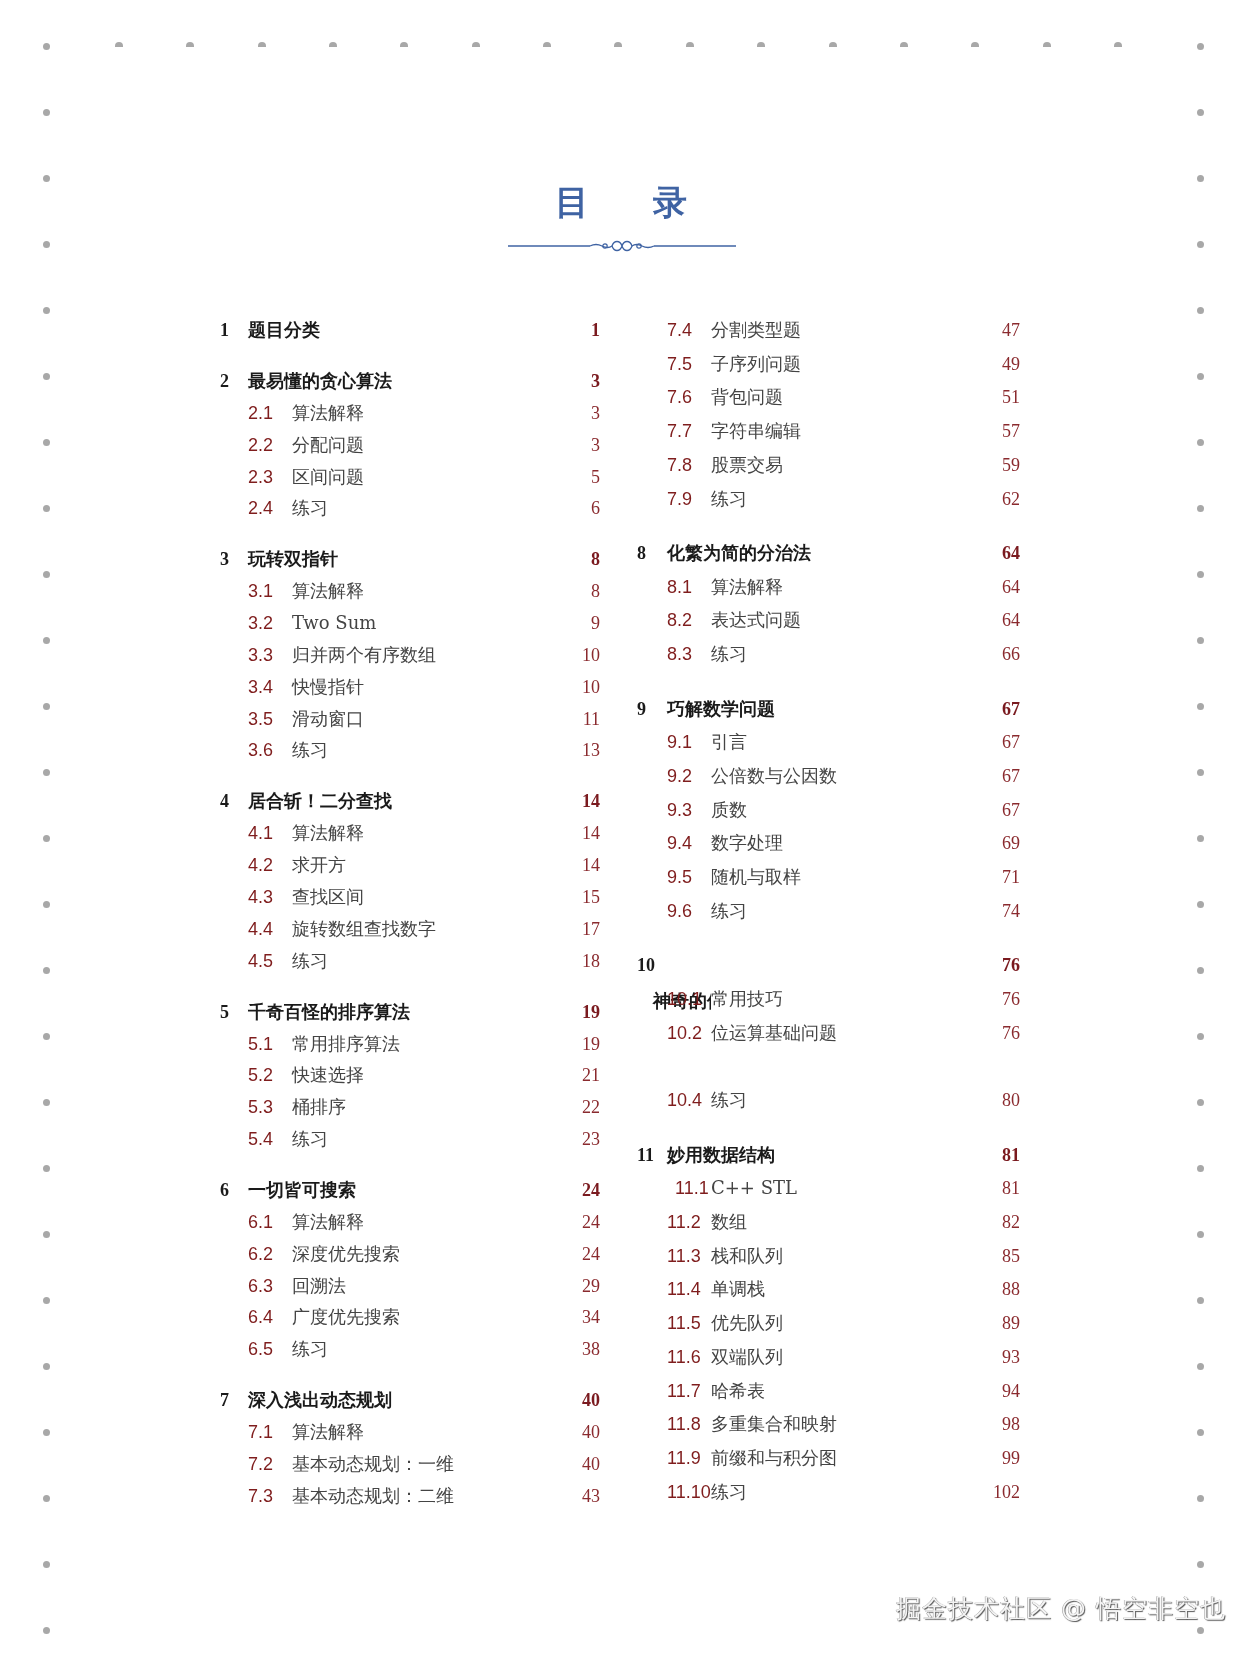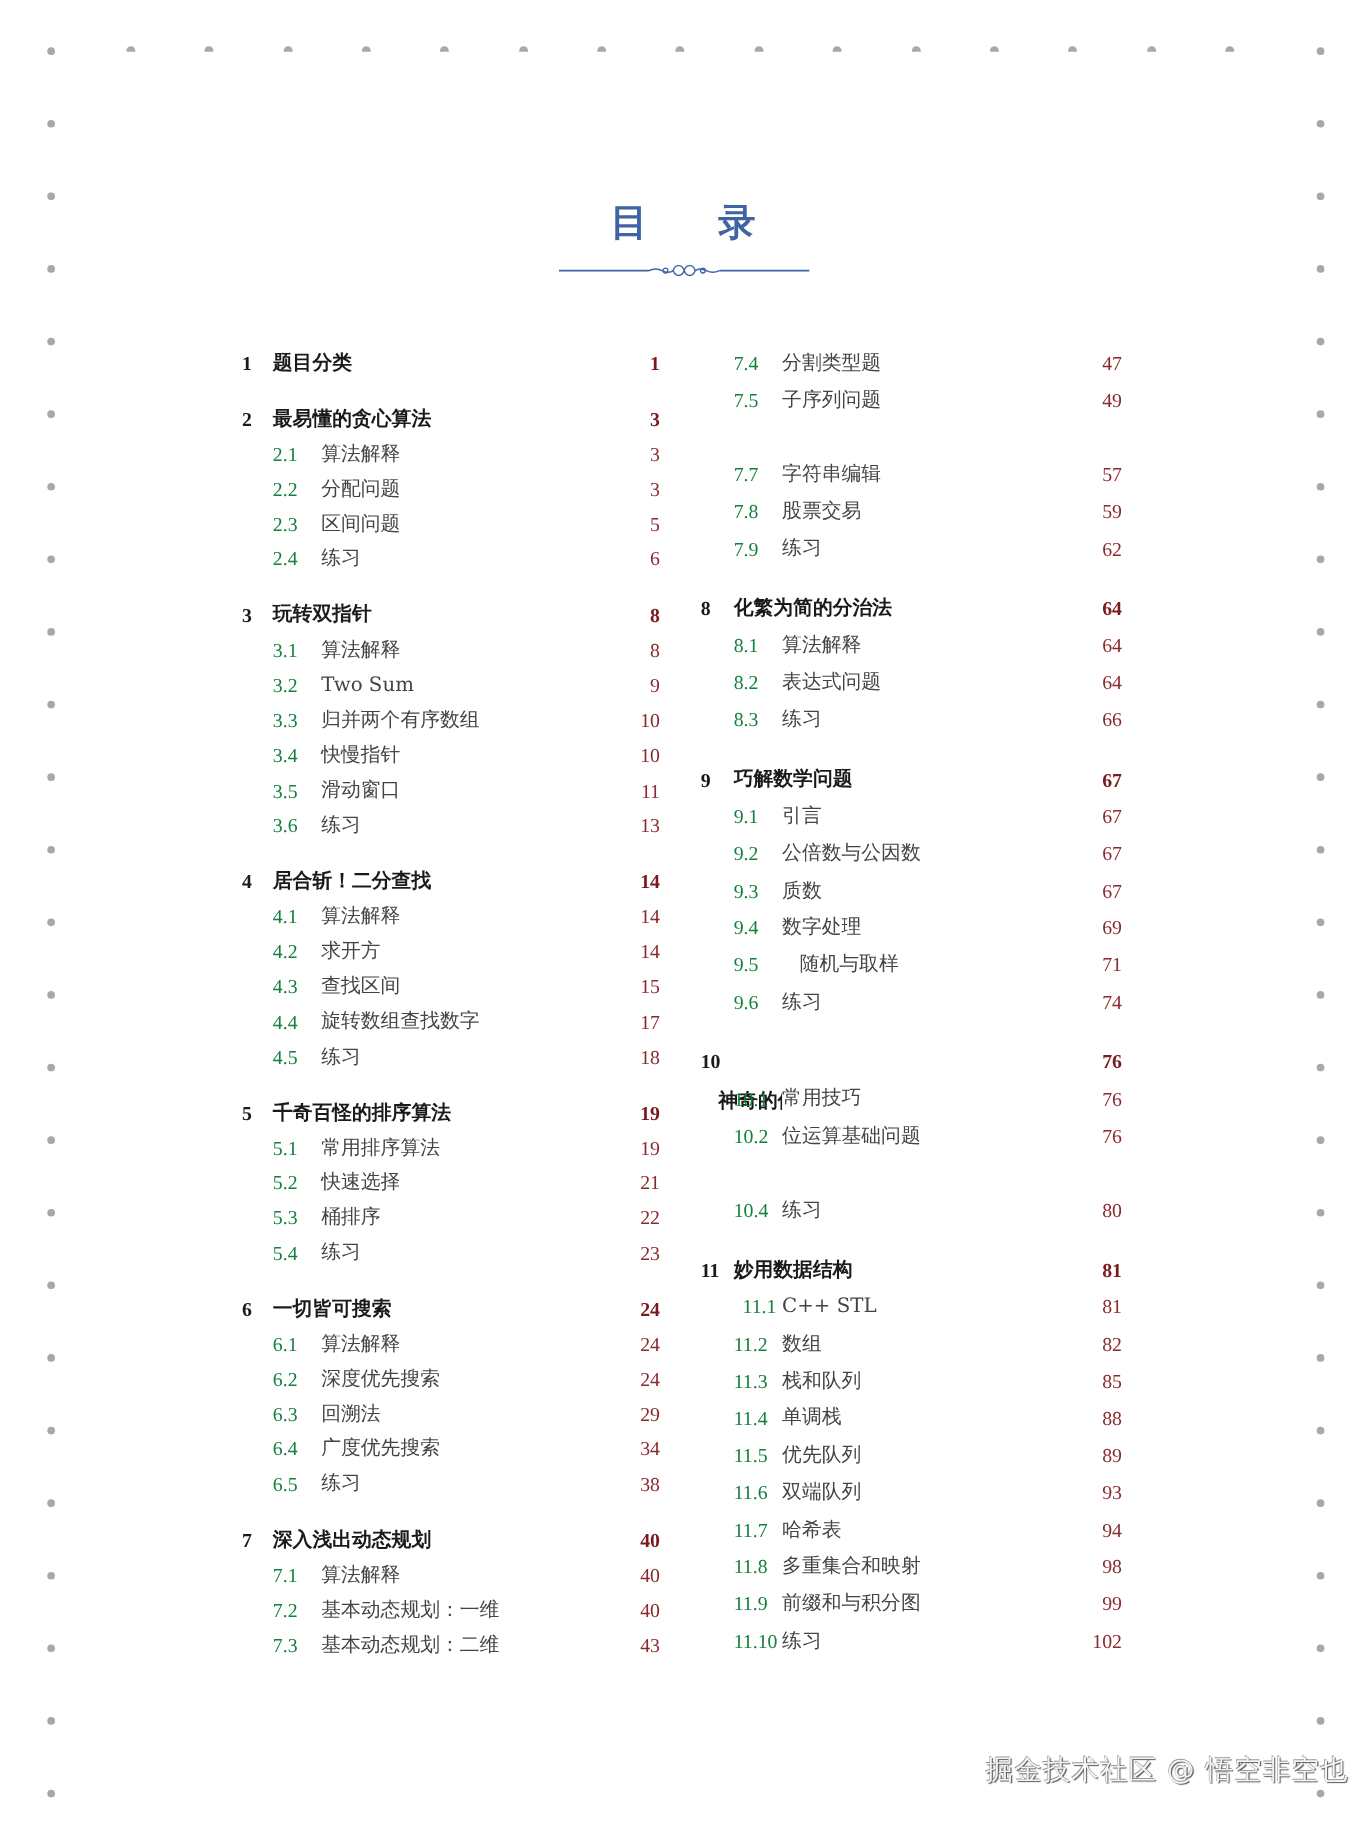--- a/index.html
+++ b/index.html
@@ -13,21 +13,21 @@
     position:absolute; top:180px; left:0; width:1242px; text-align:center;
     font-size:34px; font-weight:bold; color:#3f63a3; letter-spacing:0;
   }
   .title span { display:inline-block; margin:0 32px; }
   .ornament { position:absolute; top:236px; left:508px; width:228px; height:20px; }
   .col { position:absolute; }
   .row { position:absolute; left:0; height:30px; line-height:30px; white-space:nowrap; }
   .chap .num { position:absolute; left:0; font-weight:bold; font-size:18px; color:#1a1a1a; font-family:"Liberation Serif", serif; }
   .chap .ttl { position:absolute; font-weight:bold; font-size:18px; color:#1a1a1a; }
   .chap .pg { position:absolute; right:0; font-weight:bold; font-size:18px; color:#7a1a1f; font-family:"Liberation Serif", serif; }
-  .sec .num { position:absolute; font-size:18px; color:#15803d; font-family:Liberation Serif, serif; }
+  .sec .num { position:absolute; font-size:18px; color:#7f1d1d; font-family:Liberation Sans, sans-serif; }
   .sec .ttl { position:absolute; font-size:18px; color:#444; background:#fff; padding-right:6px; }
   .sec .leader {
     position:absolute; top:0; height:30px;
     background-image: radial-gradient(circle, #666 1.1px, transparent 1.4px);
     background-size:14.5px 30px; background-position:right 18px;
     background-repeat:repeat-x;
   }
   .sec .pg { position:absolute; right:0; font-size:18px; color:#8a2a2e; font-family:"Liberation Serif", serif; background:#fff; padding-left:4px; }
   .watermark {
     position:absolute; left:896px; top:1592px; font-size:25px; color:#f4f4f4;
@@ -325,20 +325,26 @@
       <span class="num" style="left: 30px;">7.4</span>
       <span class="ttl" style="left: 74px;">分割类型题</span>
       <span class="pg">47</span>
     </div>
     <div class="row sec" style="top: 24px; width: 383px;">
       <span class="leader" style="left: 74px; right: 38px;"></span>
       <span class="num" style="left: 30px;">7.5</span>
       <span class="ttl" style="left: 74px;">子序列问题</span>
       <span class="pg">49</span>
     </div>
+    <div class="row sec" style="top: 57px; width: 383px;">
+      <span class="leader" style="left: 74px; right: 38px;"></span>
+      <span class="num" style="left: 30px;">7.6</span>
+      <span class="ttl" style="left: 74px;">背包问题</span>
+      <span class="pg">51</span>
+    </div>
     <div class="row sec" style="top: 91px; width: 383px;">
       <span class="leader" style="left: 74px; right: 38px;"></span>
       <span class="num" style="left: 30px;">7.7</span>
       <span class="ttl" style="left: 74px;">字符串编辑</span>
       <span class="pg">57</span>
     </div>
     <div class="row sec" style="top: 125px; width: 383px;">
       <span class="leader" style="left: 74px; right: 38px;"></span>
       <span class="num" style="left: 30px;">7.8</span>
       <span class="ttl" style="left: 74px;">股票交易</span>
@@ -398,21 +404,21 @@
     </div>
     <div class="row sec" style="top: 503px; width: 383px;">
       <span class="leader" style="left: 74px; right: 38px;"></span>
       <span class="num" style="left: 30px;">9.4</span>
       <span class="ttl" style="left: 74px;">数字处理</span>
       <span class="pg">69</span>
     </div>
     <div class="row sec" style="top: 537px; width: 383px;">
       <span class="leader" style="left: 74px; right: 38px;"></span>
       <span class="num" style="left: 30px;">9.5</span>
-      <span class="ttl" style="left: 90px;">随机与取样</span>
+      <span class="ttl" style="left: 74px; font-family: Liberation Serif, serif;">随机与取样</span>
       <span class="pg">71</span>
     </div>
     <div class="row sec" style="top: 571px; width: 383px;">
       <span class="leader" style="left: 74px; right: 38px;"></span>
       <span class="num" style="left: 30px;">9.6</span>
       <span class="ttl" style="left: 74px;">练习</span>
       <span class="pg">74</span>
     </div>
     <div class="row chap" style="top: 625px; width: 383px;">
       <span class="num" style="left: 0px;">10</span>

